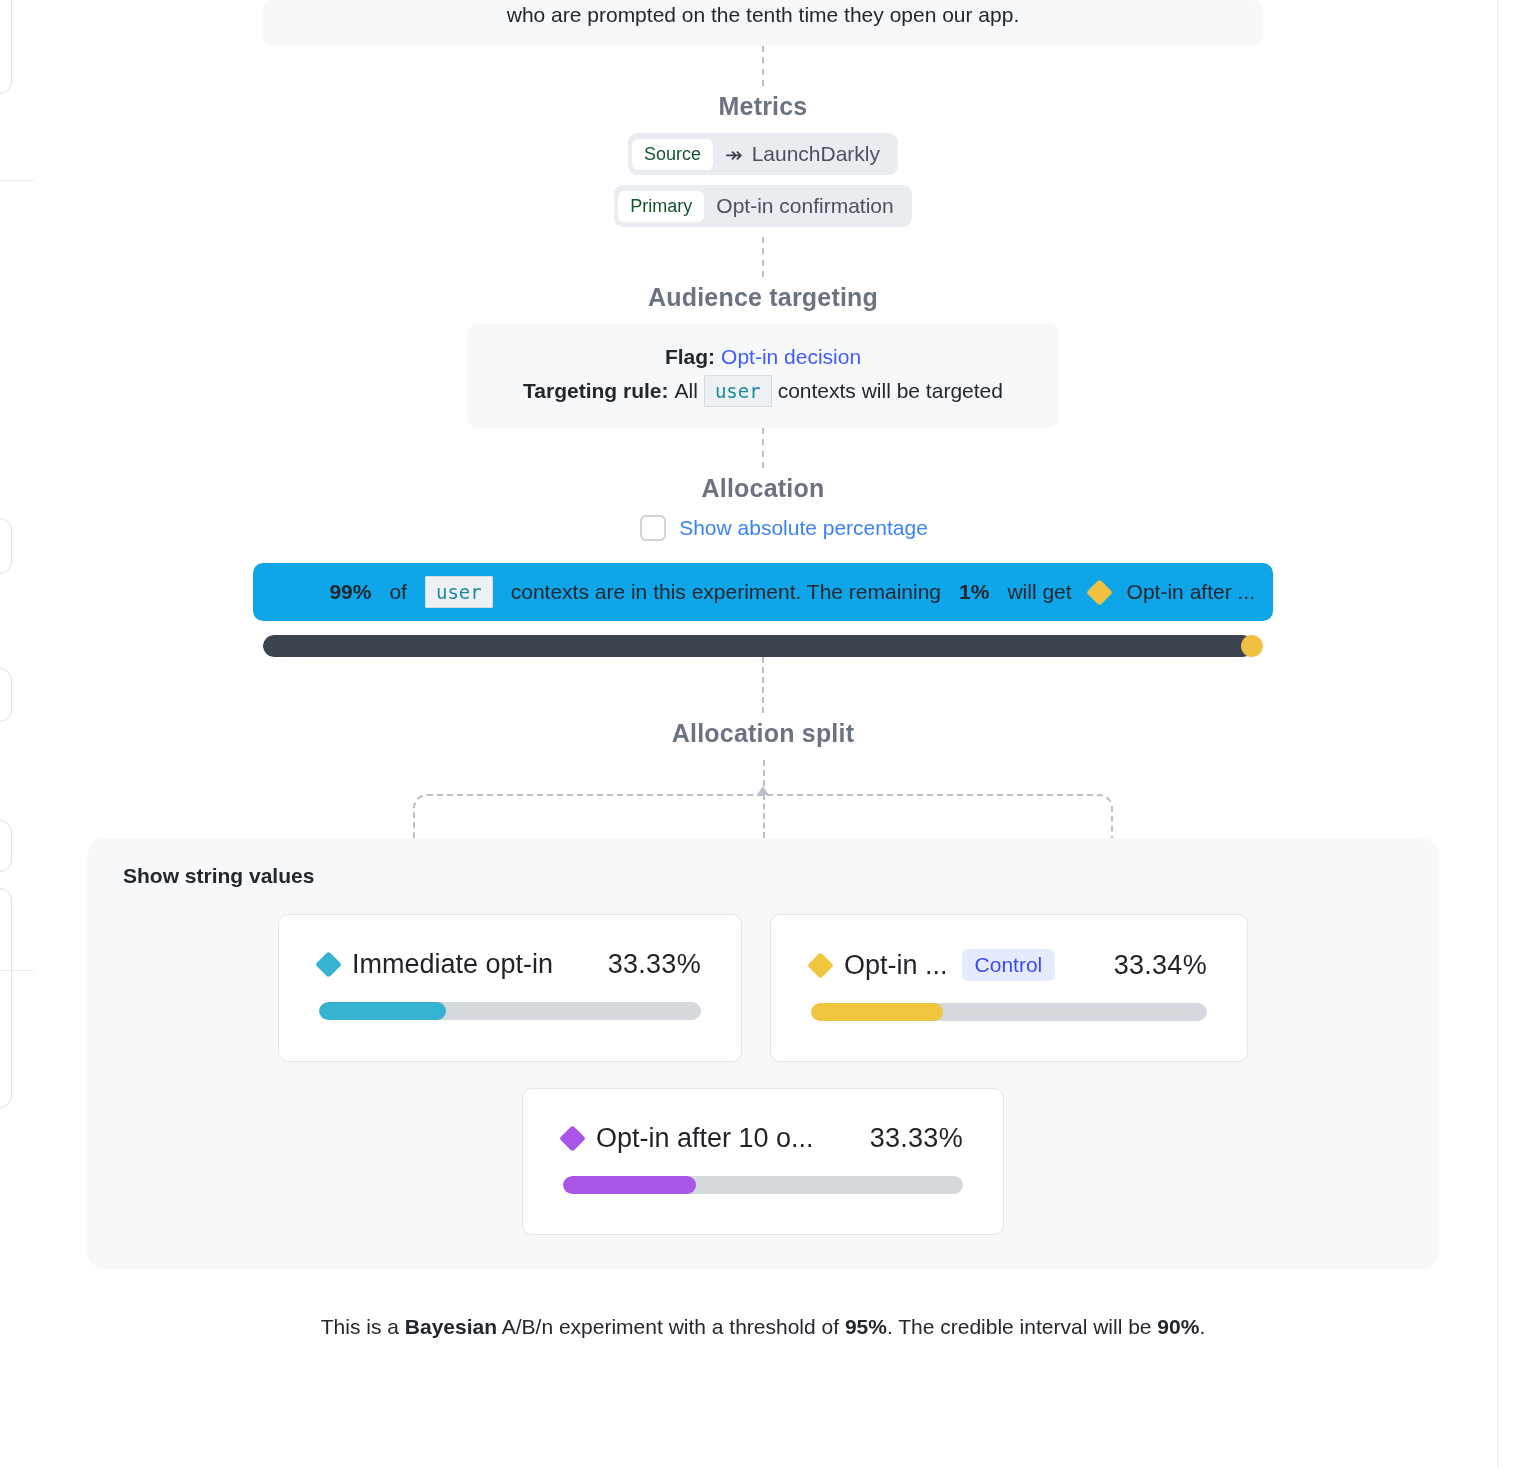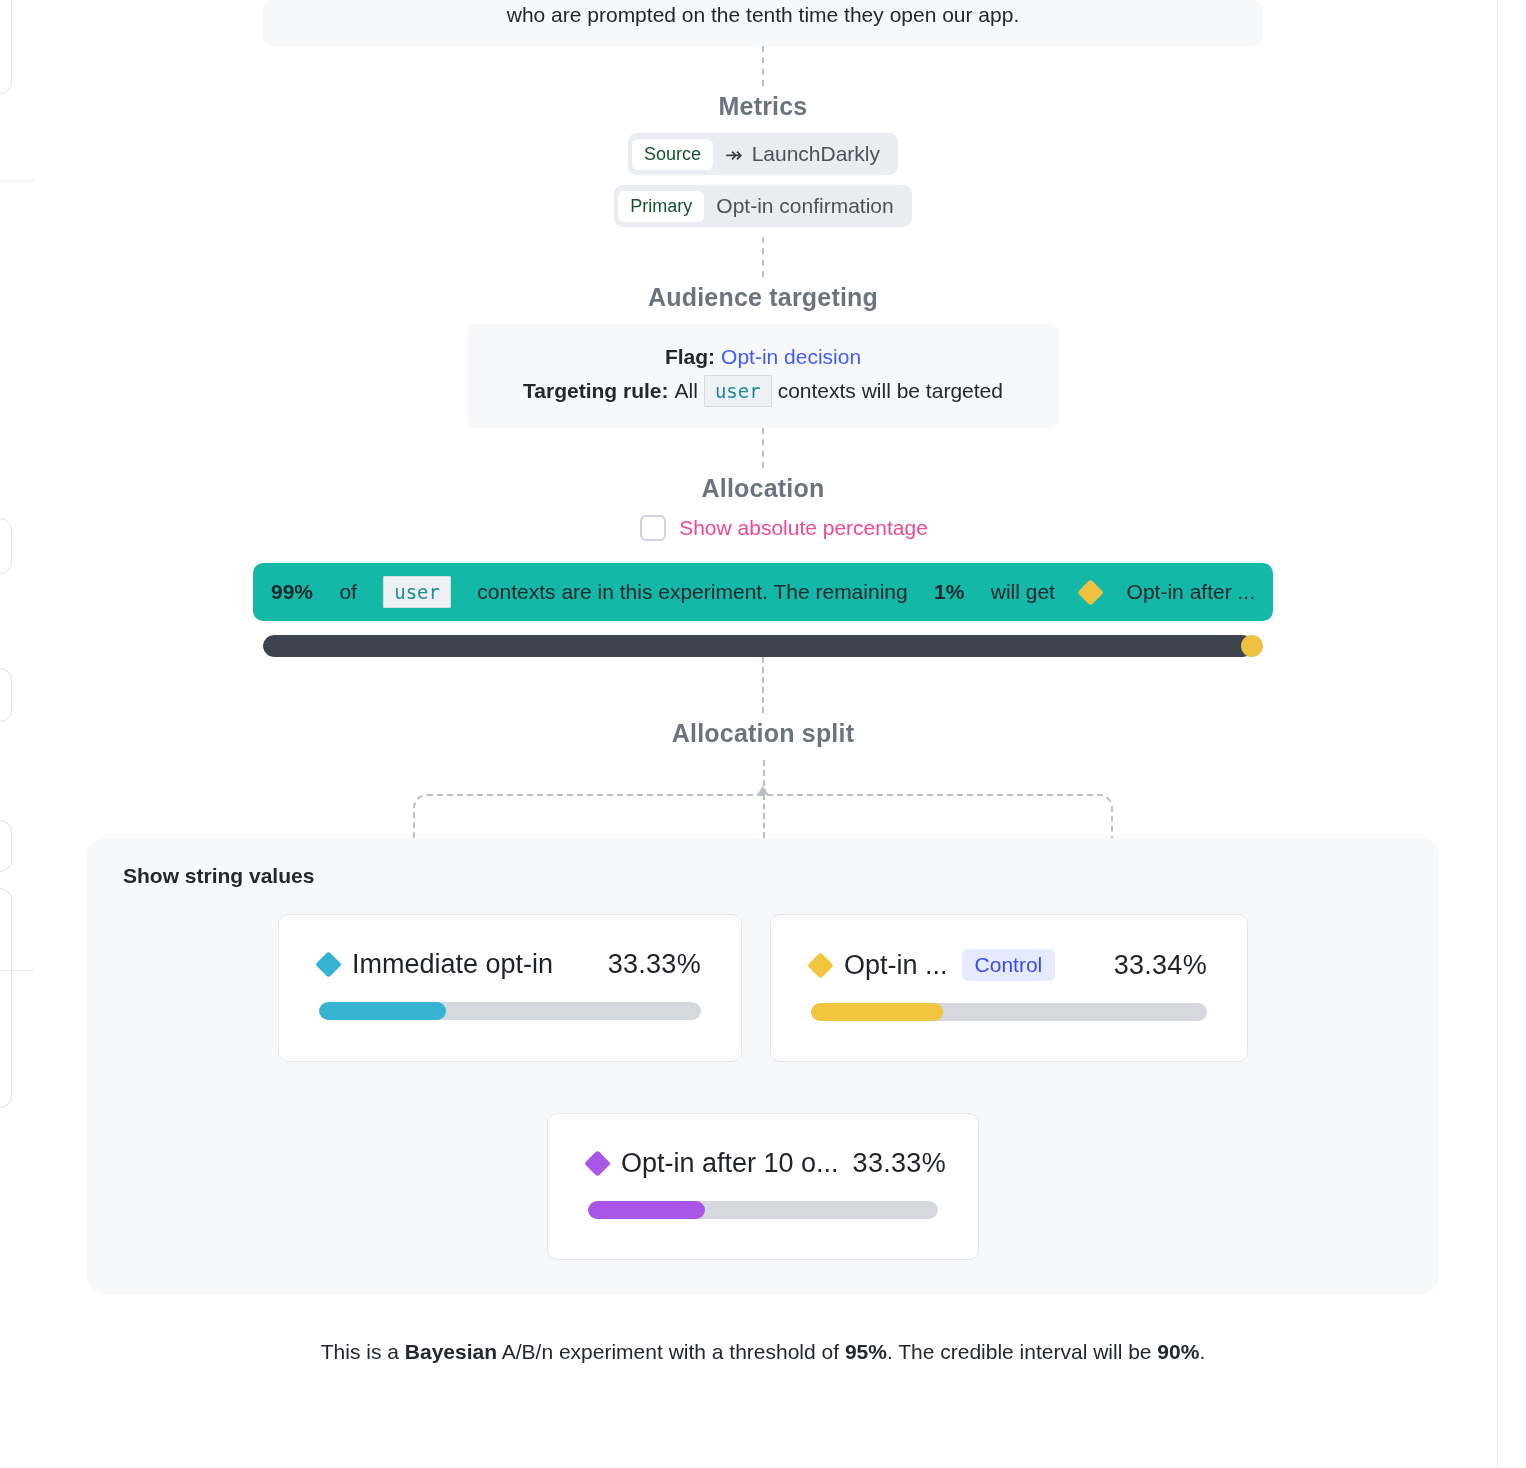--- a/index.html
+++ b/index.html
@@ -75,31 +75,31 @@
   .flag-link { color: #405bff; }
 
   .code-chip {
     display: inline-block; background: #eef1f4; border: 1px solid #d6dbe1;
     border-radius: 1px; padding: 2px 10px; font-size: 19px; color: #1f8a9c;
     font-family: "DejaVu Sans Mono", monospace; line-height: 26px;
   }
 
   .cb-row {
     display: flex; align-items: center; gap: 13px;
-    font-size: 21px; color: #ec4899; margin-bottom: 22px; margin-left: 42px;
+    font-size: 21px; color: #3b82f6; margin-bottom: 22px; margin-left: 42px;
   }
   .checkbox {
     width: 26px; height: 26px; border: 2px solid #ccd3dc;
     border-radius: 6px; background: #fff;
   }
 
   .alloc-text {
-    width: 1020px; background: #14b8a6; border-radius: 10px;
+    width: 1020px; background: #0ea5e9; border-radius: 10px;
     padding: 13px 18px; font-size: 21px; color: #23272e;
-    display: flex; align-items: center; justify-content: space-between;
+    display: flex; align-items: center; justify-content: flex-end;
     gap: 18px; white-space: nowrap;
   }
   .alloc-text b { font-weight: bold; }
 
   .alloc-bar {
     position: relative; width: 1000px; height: 22px;
     border-radius: 11px; background: #eceef1; margin-top: 14px; overflow: hidden;
   }
   .alloc-bar .fill {
     position: absolute; left: 0; top: 0; height: 22px;
@@ -145,21 +145,21 @@
     font-size: 21px; font-weight: bold; color: #23272e; margin-bottom: 26px;
   }
   .var-row { display: flex; justify-content: center; gap: 28px; }
   .var-row.second { margin-top: 26px; }
 
   .var-card {
     background: #ffffff; border: 1px solid #e2e6ea; border-radius: 10px;
     padding: 34px 40px 40px; width: 464px;
   }
   .var-card.wide { width: 478px; }
-  .var-card.single { width: 432px; margin-top: 25px; }
+  .var-card.single { width: 482px; }
 
   .var-head {
     display: flex; align-items: center; gap: 14px;
     font-size: 27px; color: #1f2328; margin-bottom: 22px; white-space: nowrap;
   }
   .var-name { font-weight: normal; }
   .var-pct { margin-left: auto; font-weight: normal; letter-spacing: .3px; }
   .control-badge {
     background: #e6eaff; color: #3b49f5; font-size: 21px;
     border-radius: 6px; padding: 4px 13px;

